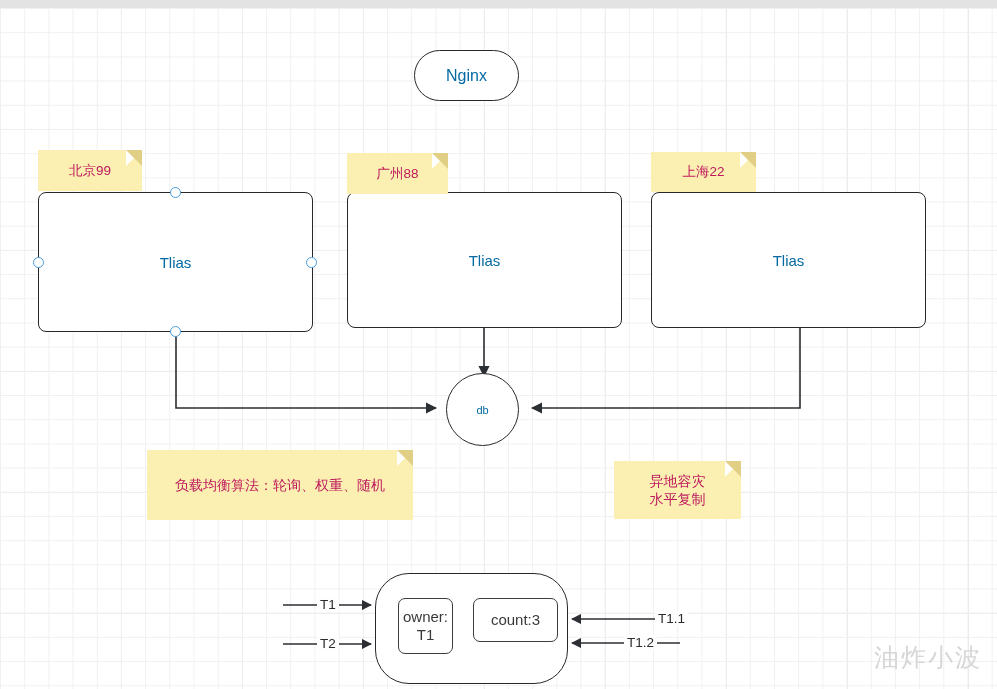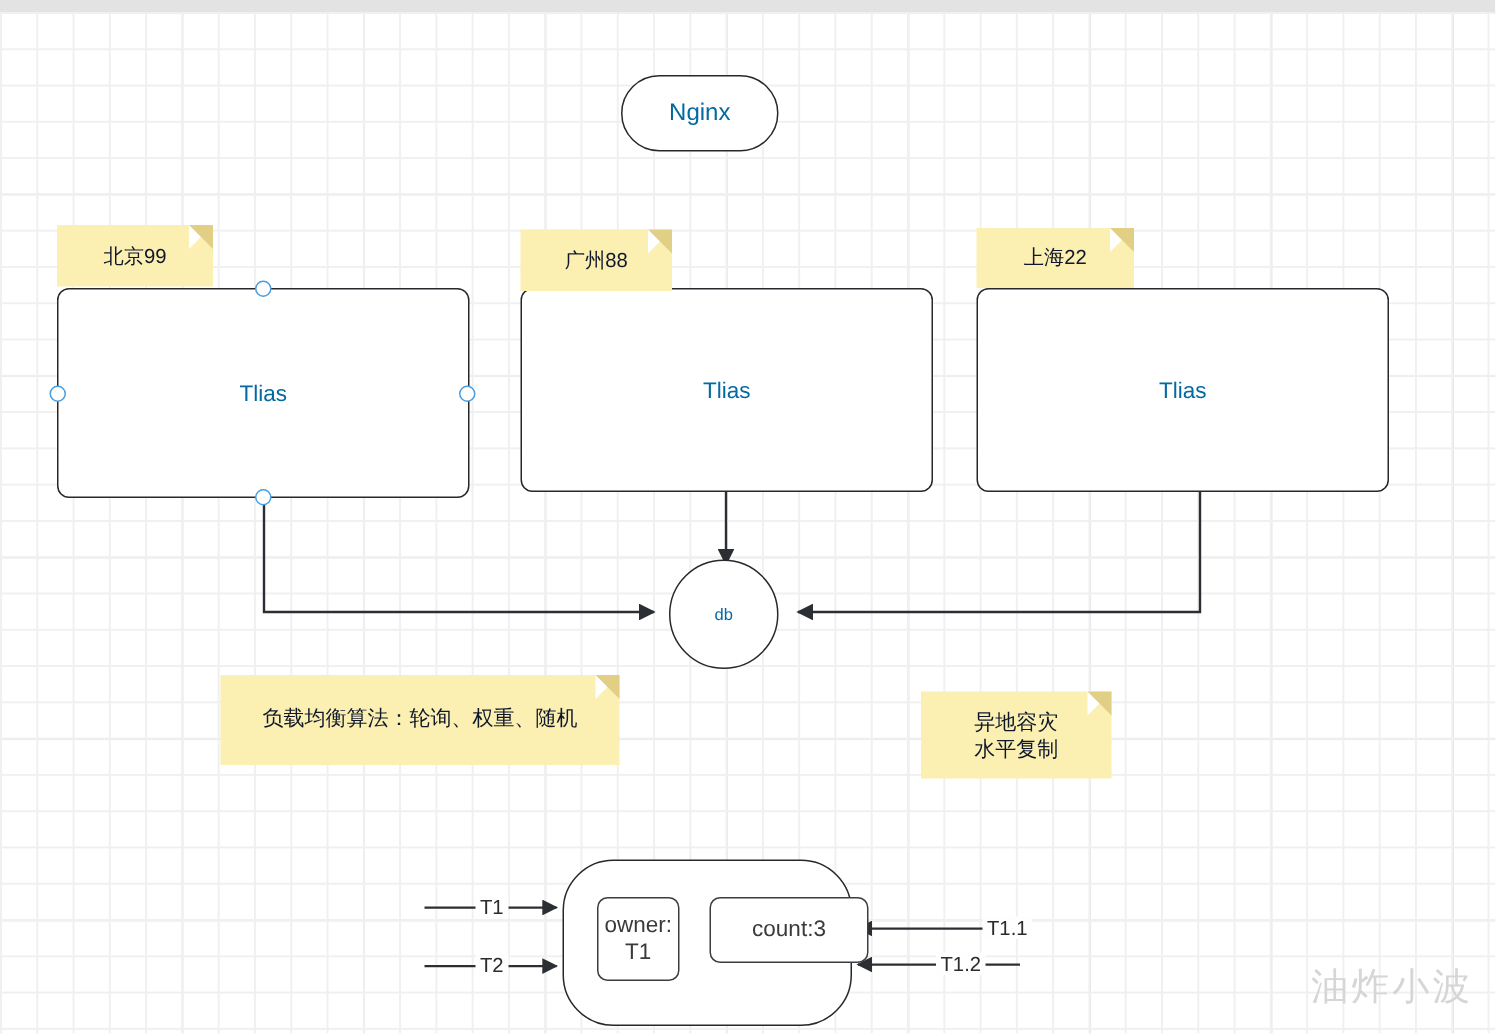--- a/index.html
+++ b/index.html
@@ -57,21 +57,21 @@
   }
   .circle-node {
     border-radius: 50%;
     font-size: 11px;
   }
   
   .sticky {
     position: absolute;
     box-sizing: border-box;
     background: #fbf0b2;
-    color: #0f172a;
+    color: #be185d;
     font-size: 13.5px;
     display: flex;
     align-items: center;
     justify-content: center;
     text-align: center;
     line-height: 1.32;
     padding: 2px 16px;
   }
   .sticky .fold {
     position: absolute;
@@ -198,40 +198,40 @@
     <span class="fold"></span>
     <span class="sticky-text">广州88</span>
   </div>
 
   <div class="sticky" style="left:651px; top:152px; width:105px; height:40px;">
     <span class="fold2"></span>
     <span class="fold"></span>
     <span class="sticky-text">上海22</span>
   </div>
 
-  <div class="sticky" style="left:147px; top:450px; width:266px; height:60px; font-size:14px;font-family:Liberation Mono, monospace;">
+  <div class="sticky" style="left:147px; top:450px; width:266px; height:70px; font-size:14px;">
     <span class="fold2"></span>
     <span class="fold"></span>
     <span class="sticky-text">负载均衡算法：轮询、权重、随机</span>
   </div>
 
   <div class="sticky" style="left:614px; top:461px; width:127px; height:58px; font-size:14px;">
     <span class="fold2"></span>
     <span class="fold"></span>
     <span class="sticky-text">异地容灾
 水平复制</span>
   </div>
 
   <div class="node" style="left:375px; top:573px; width:193px; height:111px; border-radius:34px;"></div>
 
   <div class="inner-box" style="left:398px; top:598px; width:55px; height:56px;">
     <span>owner:T1</span>
   </div>
 
-  <div class="inner-box" style="left:473px; top:598px; width:106px; height:44px;">
+  <div class="inner-box" style="left:473px; top:598px; width:85px; height:44px;">
     <span>count:3</span>
   </div>
 
   <div class="edge-label" style="left:317px; top:597px; background:#fefefe; padding:0 3px;">T1</div>
   <div class="edge-label" style="left:317px; top:636px; background:#fefefe; padding:0 3px;">T2</div>
   <div class="edge-label" style="left:655px; top:611px; background:#fefefe; padding:0 3px;">T1.1</div>
   <div class="edge-label" style="left:624px; top:635px; background:#fefefe; padding:0 3px;">T1.2</div>
 
   <div class="watermark" style="left:874px; top:641px;">油炸小波</div>
 

